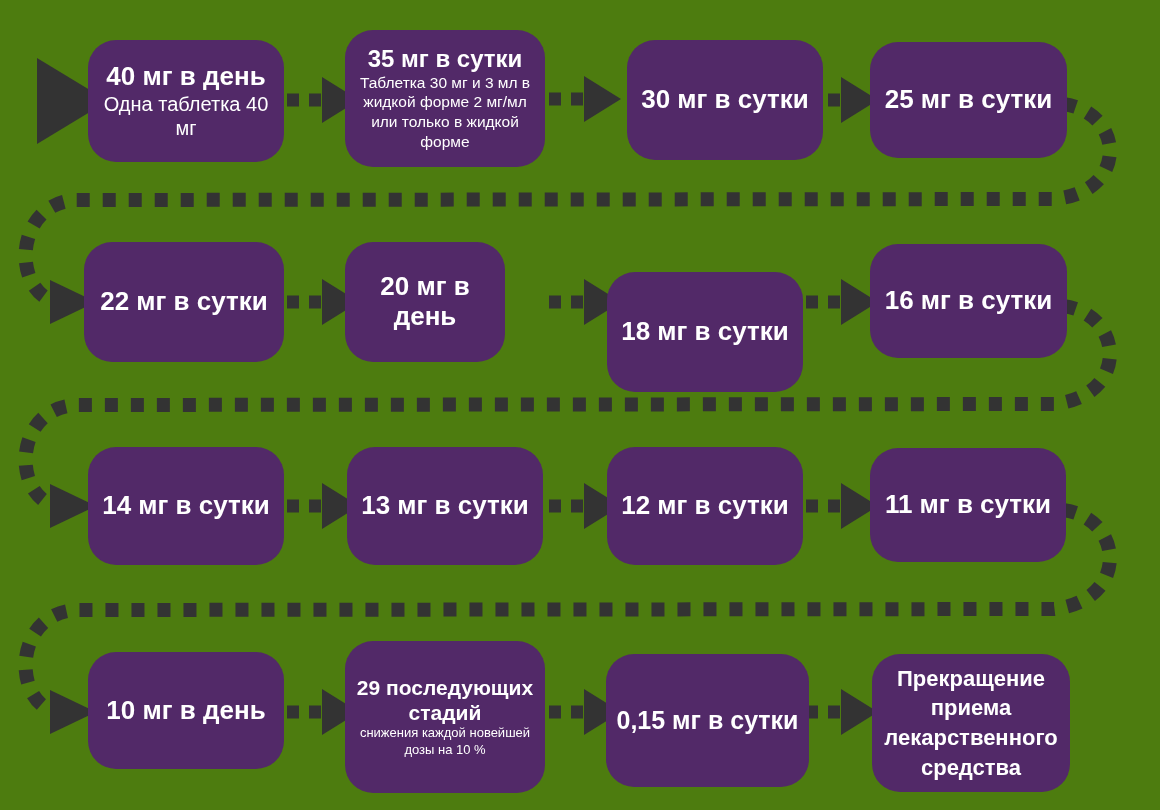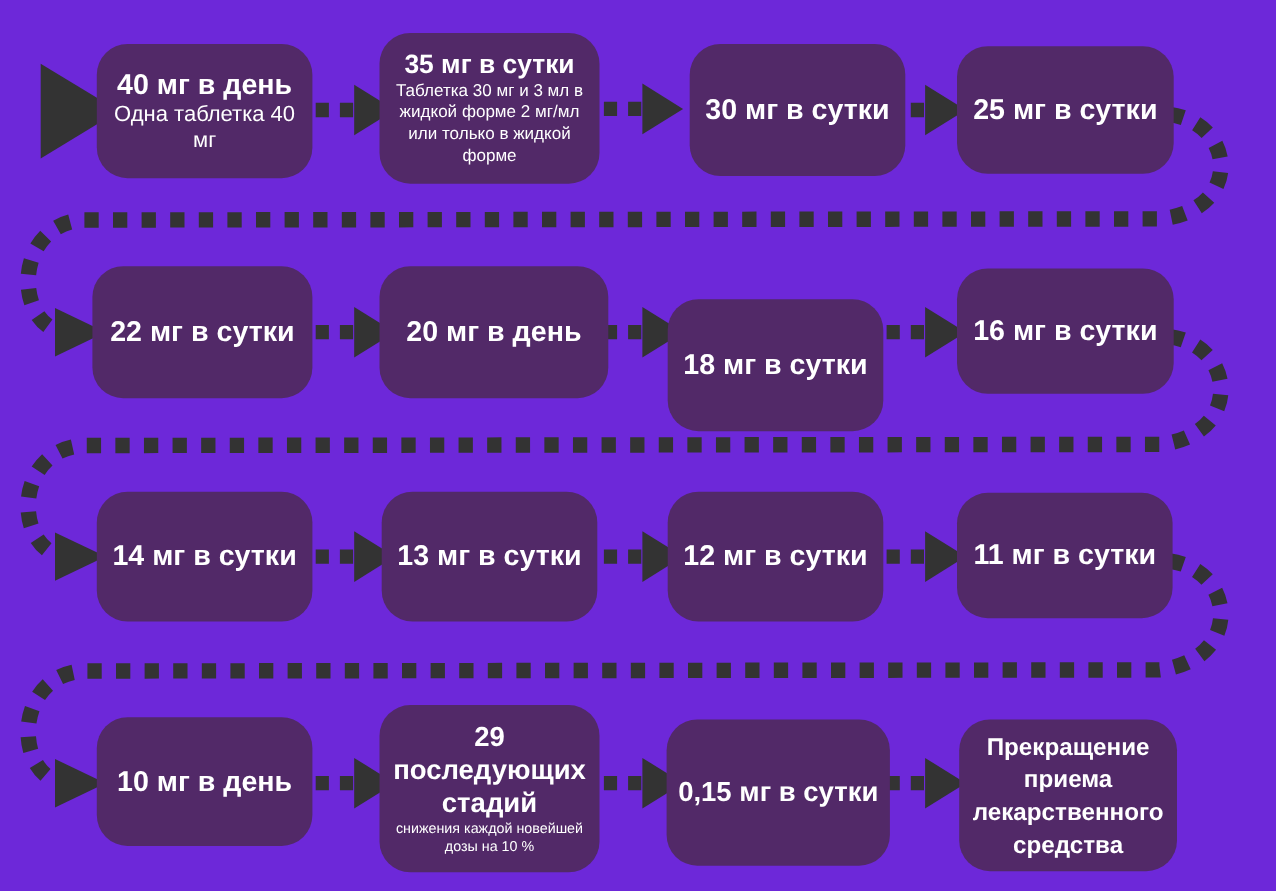--- a/index.html
+++ b/index.html
@@ -1,20 +1,20 @@
 <!DOCTYPE html>
 <html><head>
 <meta charset="utf-8">
 <style>
   html, body { margin: 0; padding: 0; background: #ffffff; }
   .canvas {
     position: relative;
     width: 1160px;
     height: 810px;
-    background: #6d28d9;
+    background: #4d7c0f;
     font-family: "Liberation Sans", sans-serif;
     overflow: hidden;
   }
   .connector-layer {
     position: absolute;
     left: 0; top: 0;
     width: 1160px; height: 810px;
   }
   .box {
     position: absolute;
@@ -34,21 +34,21 @@
     font-size: 26px;
     line-height: 1.15;
   }
   .box-sub {
     font-weight: normal;
     font-size: 20px;
     line-height: 1.2;
   }
   .box--detail .box-title { font-size: 24px; }
   .box--detail .box-sub   { font-size: 15.5px; line-height: 1.28; }
-  .box--stage  .box-title { font-size: 25px; line-height: 1.2; }
+  .box--stage  .box-title { font-size: 21px; line-height: 1.2; }
   .box--stage  .box-sub   { font-size: 13px; line-height: 1.3; }
   .box--final  .box-title { font-size: 22px; line-height: 1.35; }
   .box--compact .box-title { font-size: 25px; }
 </style>
 </head>
 <body>
 
 <div class="canvas">
 
   <svg class="connector-layer" width="1160" height="810" viewBox="0 0 1160 810" fill="none" xmlns="http://www.w3.org/2000/svg">
@@ -104,21 +104,21 @@
   <div class="box" style="left:607px; top:40px; width:196px; height:120px;margin-left:20px;">
     <div class="box-title">30 мг в сутки</div>
   </div>
   <div class="box" style="left:870px; top:42px; width:197px; height:116px;">
     <div class="box-title">25 мг в сутки</div>
   </div>
 
   <div class="box" style="left:84px; top:242px; width:200px; height:120px;">
     <div class="box-title">22 мг в сутки</div>
   </div>
-  <div class="box" style="left:345px; top:242px; width:208px; height:120px;align-items:center;">
+  <div class="box" style="left:345px; top:242px; width:160px; height:120px;align-items:center;">
     <div class="box-title">20 мг в день</div>
   </div>
   <div class="box" style="left:607px; top:242px; width:196px; height:120px;margin-top:30px;">
     <div class="box-title">18 мг в сутки</div>
   </div>
   <div class="box" style="left:870px; top:244px; width:197px; height:114px;">
     <div class="box-title">16 мг в сутки</div>
   </div>
 
   <div class="box" style="left:88px; top:447px; width:196px; height:118px;">

